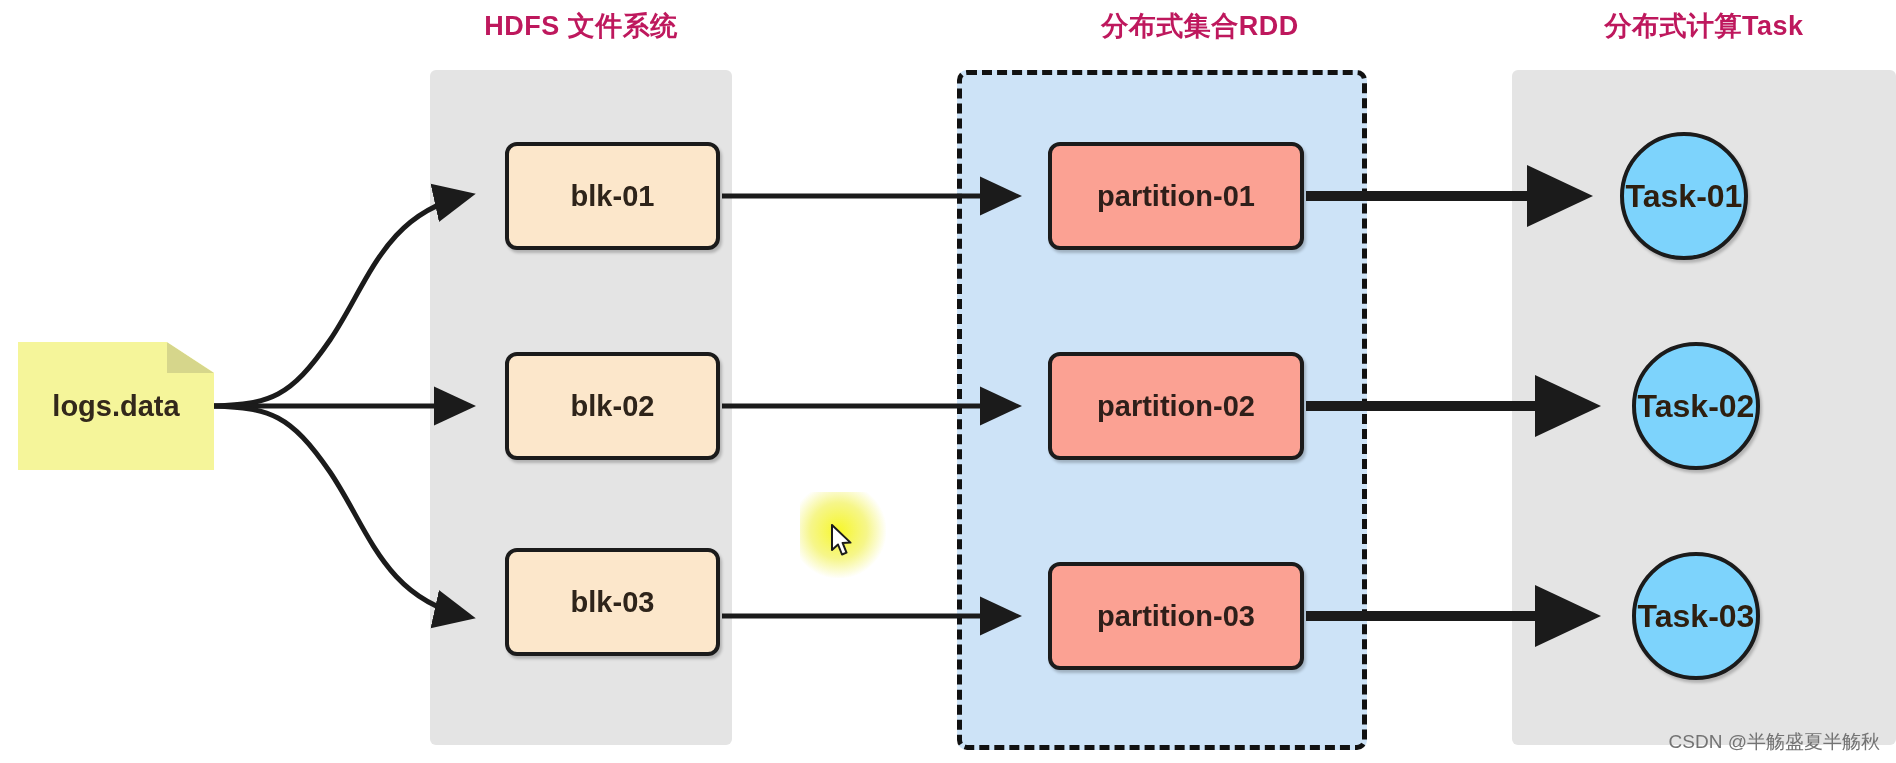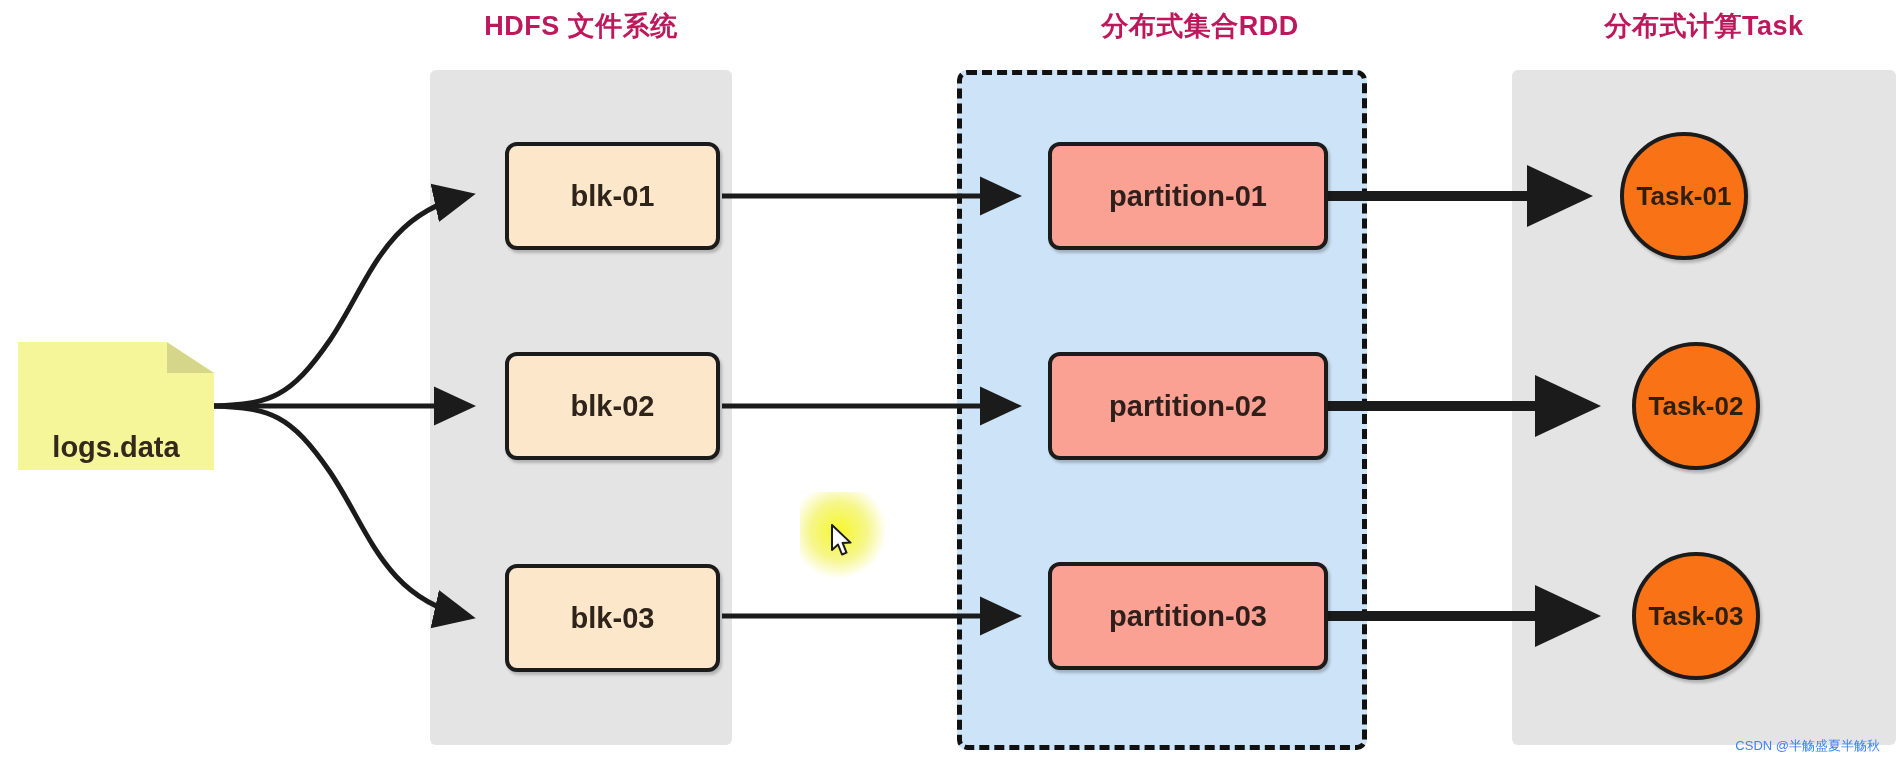--- a/index.html
+++ b/index.html
@@ -85,21 +85,20 @@
     left: 0;
     top: 0;
     width: 196px;
     height: 128px;
     display: flex;
     align-items: center;
     justify-content: center;
     font-size: 29px;
     font-weight: 700;
     color: #32281b;
-    margin-top: 41px;
   }
 
   
   .blk-box {
     position: absolute;
     left: 505px;
     width: 215px;
     height: 108px;
     background: #fce7cb;
     border: 4px solid #1b1b1b;
@@ -111,48 +110,48 @@
     font-size: 29px;
     font-weight: 700;
     color: #2e241a;
     box-shadow: 2px 3px 3px rgba(0,0,0,0.22);
   }
 
   
   .partition-box {
     position: absolute;
     left: 1048px;
-    width: 280px;
+    width: 256px;
     height: 108px;
     background: #fba193;
     border: 4px solid #1b1b1b;
     border-radius: 12px;
     box-sizing: border-box;
     display: flex;
     align-items: center;
     justify-content: center;
     font-size: 29px;
     font-weight: 700;
     color: #2e1f1a;
     box-shadow: 2px 3px 3px rgba(0,0,0,0.22);
   }
 
   
   .task-circle {
     position: absolute;
     width: 128px;
     height: 128px;
     border-radius: 50%;
-    background: #f97316;
+    background: #7dd3fc;
     border: 4px solid #1b1b1b;
     box-sizing: border-box;
     display: flex;
     align-items: center;
     justify-content: center;
-    font-size: 26px;
+    font-size: 32px;
     font-weight: 700;
     color: #2e1f10;
     box-shadow: 2px 3px 3px rgba(0,0,0,0.22);
   }
 
   
   #arrows {
     position: absolute;
     left: 0;
     top: 0;
@@ -179,22 +178,22 @@
     position: absolute;
     left: 30px;
     top: 32px;
   }
 
   
   #watermark {
     position: absolute;
     right: 16px;
     bottom: 8px;
-    font-size: 13px;
-    color: #3b82f6;
+    font-size: 19px;
+    color: #737373;
     white-space: nowrap;
     font-family: "Liberation Sans", "DejaVu Sans", sans-serif;
   }
 </style>
 </head>
 <body>
 
 <div id="stage">
 
   <div class="panel" id="panel-hdfs"></div>
@@ -234,21 +233,21 @@
     </g>
   </svg>
 
   <div id="note-logs">
     <div id="note-logs-fold"></div>
     <div id="note-logs-label">logs.data</div>
   </div>
 
   <div class="blk-box" style="top:142px">blk-01</div>
   <div class="blk-box" style="top:352px">blk-02</div>
-  <div class="blk-box" style="top:564px">blk-03</div>
+  <div class="blk-box" style="top:548px">blk-03</div>
 
   <div class="partition-box" style="top:142px">partition-01</div>
   <div class="partition-box" style="top:352px">partition-02</div>
   <div class="partition-box" style="top:562px">partition-03</div>
 
   <div class="task-circle" style="left:1620px; top:132px">Task-01</div>
   <div class="task-circle" style="left:1632px; top:342px">Task-02</div>
   <div class="task-circle" style="left:1632px; top:552px">Task-03</div>
 
   <div id="cursor-wrap">

